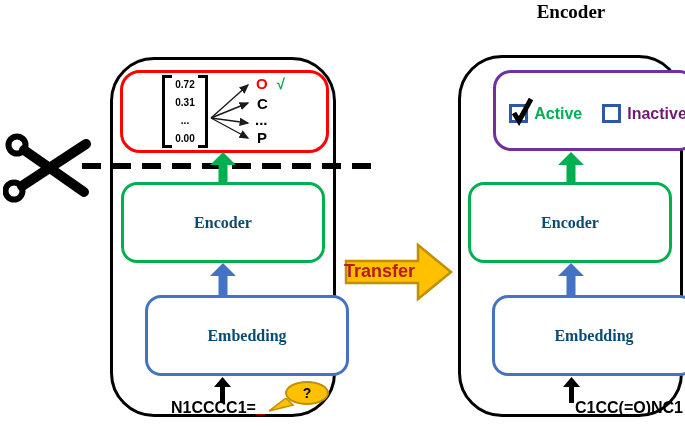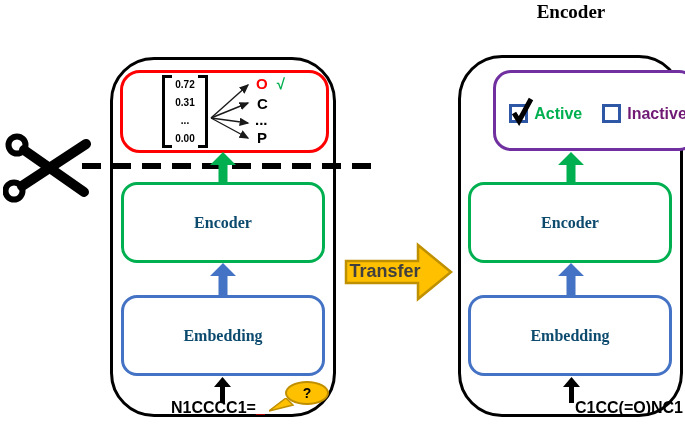--- a/index.html
+++ b/index.html
@@ -9,21 +9,21 @@
   }
   .abs{position:absolute;}
   .title{
     width:228px;text-align:center;font-family:"Liberation Serif","DejaVu Serif",serif;
     font-weight:bold;font-size:19px;line-height:22px;color:#000;
   }
   .outer-box{border:3px solid #000;border-radius:44px;background:#fff;box-sizing:border-box;}
   .inner-box{border:3px solid;border-radius:16px;background:#fff;box-sizing:border-box;}
   .red-border{border-color:#FF0000;border-radius:20px;}
   .green-border{border-color:#00B050;}
-  .blue-border{border-color:#4472C4;}
+  .blue-border{border-color:#4472C4;margin-left:24px;}
   .purple-border{border-color:#7030A0;border-radius:18px;}
   .box-label{
     width:100%;height:100%;display:flex;align-items:center;justify-content:center;
     font-family:"Liberation Serif","DejaVu Serif",serif;font-weight:bold;font-size:16px;color:#0c4a6e;
   }
   .vector-col{
     width:40px;text-align:center;font-weight:bold;font-size:10px;line-height:18px;color:#000;
   }
   .bracket-l{width:10px;height:73px;border-left:3px solid #000;border-top:3px solid #000;border-bottom:3px solid #000;box-sizing:border-box;}
   .bracket-r{width:10px;height:73px;border-right:3px solid #000;border-top:3px solid #000;border-bottom:3px solid #000;box-sizing:border-box;}
@@ -38,21 +38,21 @@
     display:flex;align-items:center;justify-content:center;
     font-weight:bold;font-size:14px;color:#000;box-sizing:border-box;
   }
   .chkrow{width:204px;height:81px;display:flex;align-items:center;justify-content:center;}
   .chkbox{width:19px;height:19px;border:3px solid #2E58A6;box-sizing:border-box;position:relative;background:#fff;}
   .chk-svg{position:absolute;top:-12px;left:-2px;overflow:visible;}
   .lbl-active{color:#00B050;font-weight:bold;font-size:16px;margin-left:6px;}
   .lbl-inactive{color:#701a75;font-weight:bold;font-size:16px;margin-left:6px;}
   .spacer{width:20px;}
   .transfer-label{
-    width:82px;text-align:center;font-weight:bold;font-size:18px;color:#404040;
+    width:82px;text-align:left;font-weight:bold;font-size:18px;color:#b91c1c;
   }
 </style>
 </head>
 <body>
 
 <div class="canvas">
 
   <div class="abs title" style="left:457px;top:1px;">
     <div>Encoder</div>
   </div>

